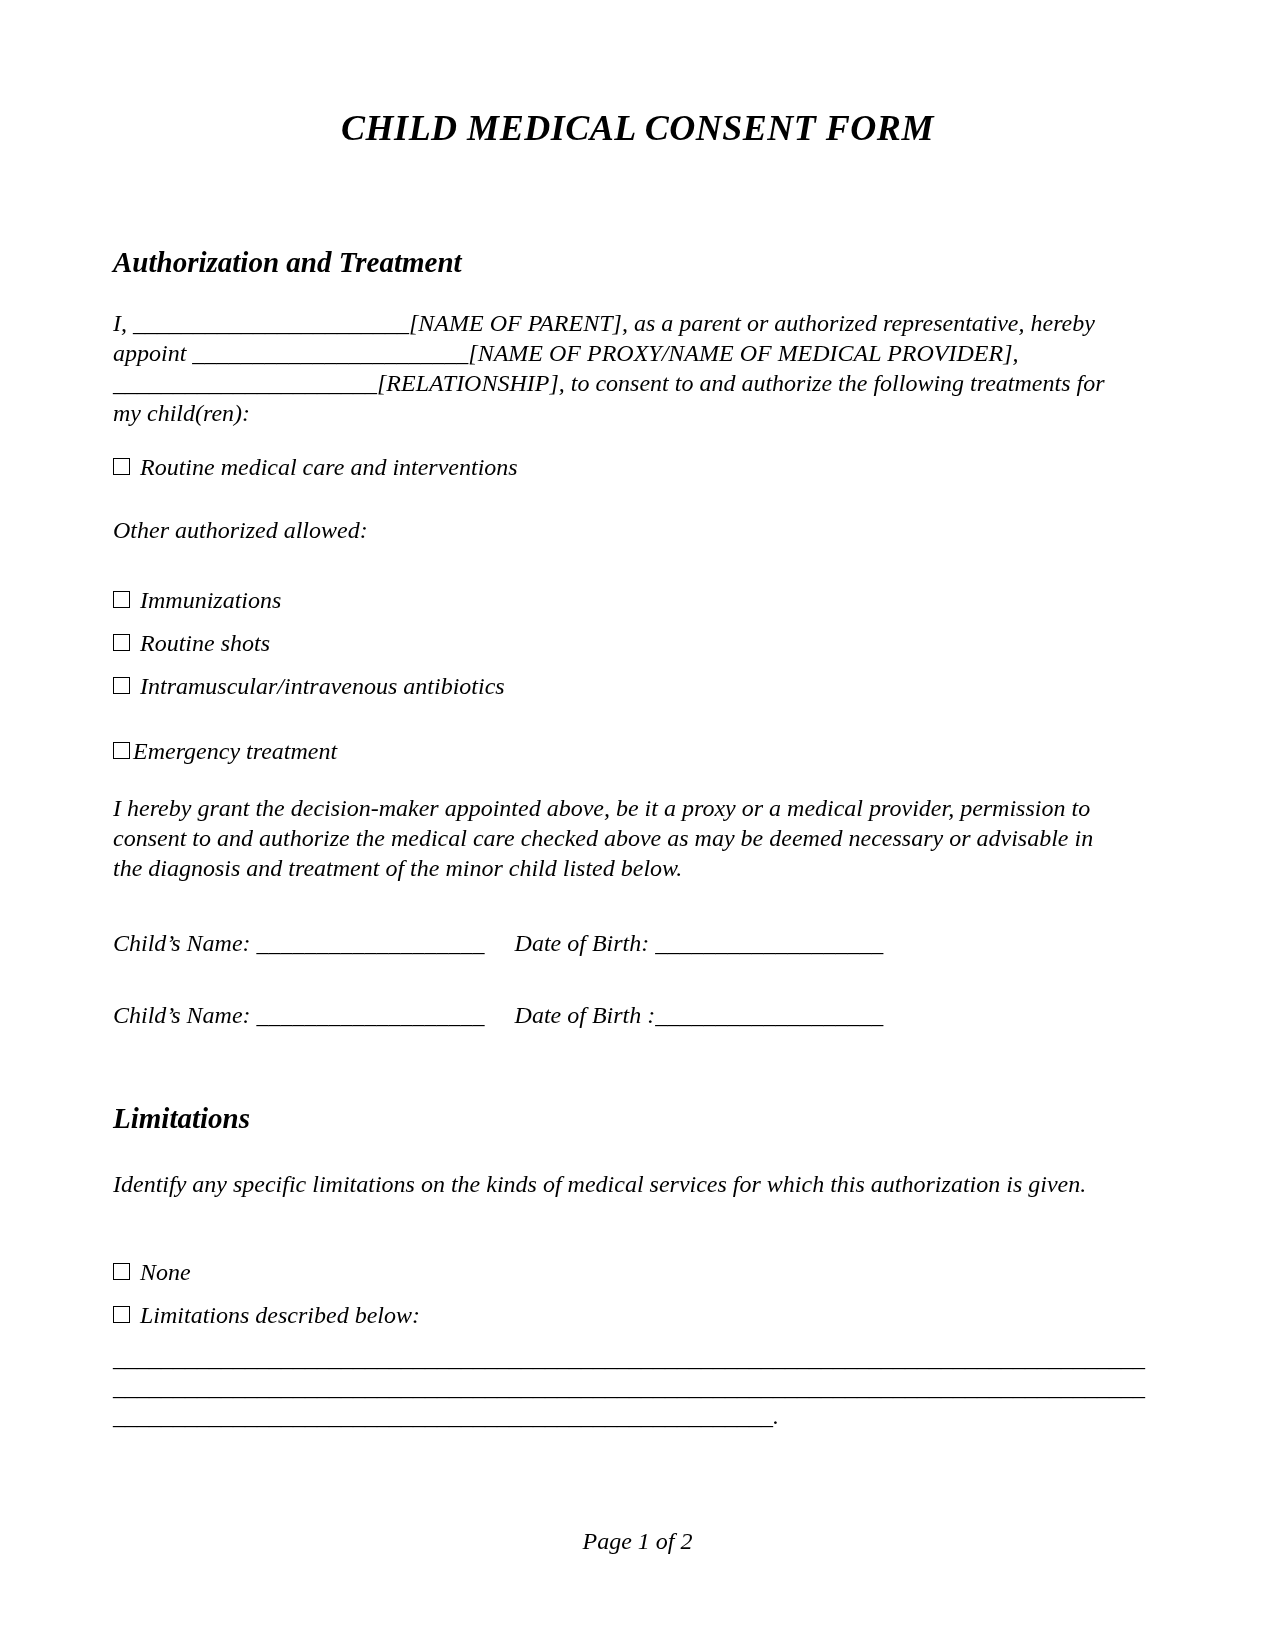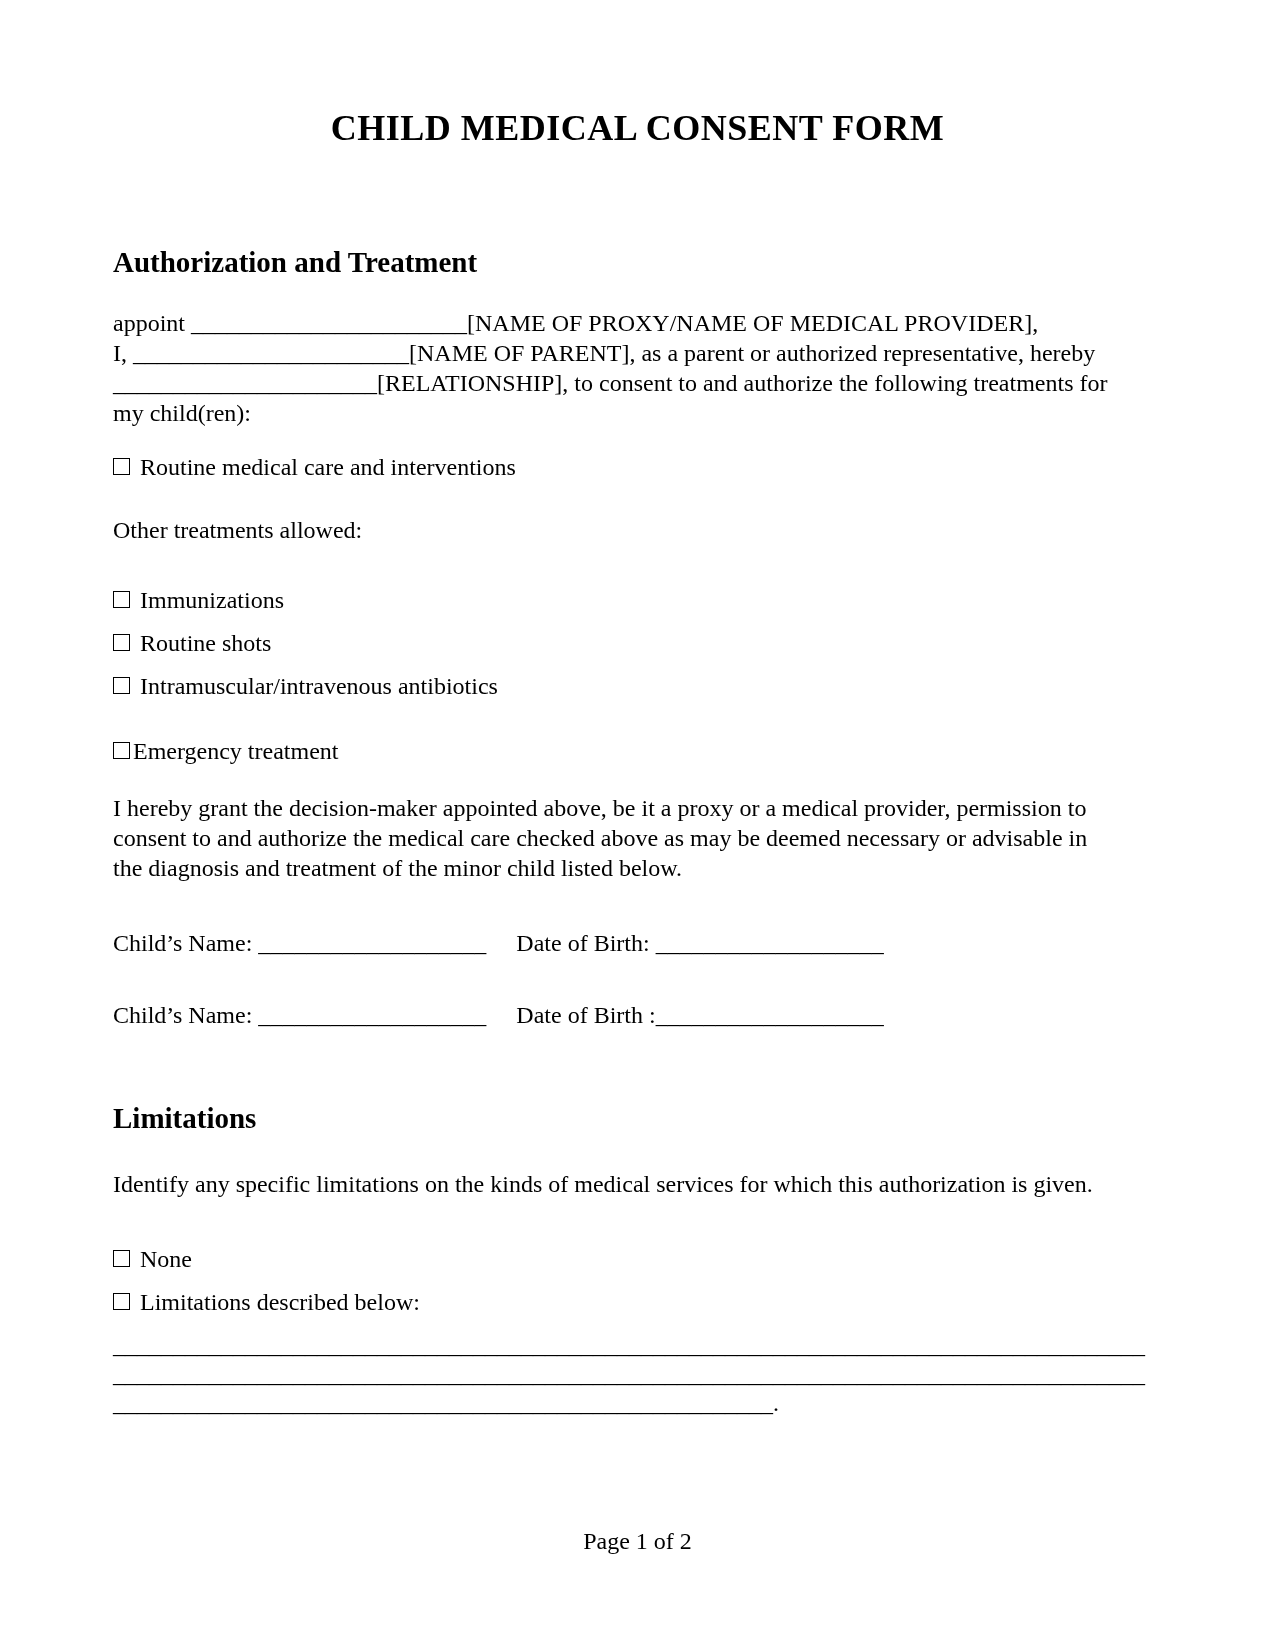--- a/index.html
+++ b/index.html
@@ -13,20 +13,21 @@
     height: 1650px;
     margin: 0 auto;
     background: #ffffff;
     color: #000000;
     font-family: "Liberation Serif", "DejaVu Serif", serif;
     font-size: 24px;
     line-height: 30px;
     box-sizing: border-box;
     padding: 0 113px;
     overflow: hidden;
+    font-style: italic;
   }
   .title {
     margin: 0;
     margin-top: 106px;
     font-size: 36px;
     line-height: 44px;
     font-weight: bold;
     text-align: center;
     letter-spacing: 0.5px;
   }
@@ -54,21 +55,21 @@
     height: 15px;
     border: 1.5px solid #000;
     margin-right: 10px;
     background: #fff;
   }
   .check-row.no-gap .checkbox { margin-right: 3px; }
   .row-routine     { margin-top: 24px; }
   .row-opt-first   { margin-top: 40px; }
   .row-opt         { margin-top: 13px; }
   .row-emergency   { margin-top: 35px; }
-  .row-none        { margin-top: 45px; }
+  .row-none        { margin-top: 58px; }
   .row-described   { margin-top: 13px; }
   .child-row { white-space: nowrap; }
   .child-row-1 { margin-top: 45px; }
   .child-row-2 { margin-top: 42px; }
   .blank-inline { margin-left: 6px; }
   .dob-label    { margin-left: 30px; }
   .dob-blank-tight { margin-left: 0; }
   .blanks { margin-top: 14px; line-height: 29px; }
   .footer {
     position: absolute;
@@ -81,32 +82,32 @@
 </head>
 <body>
 
 <div class="page">
 
   <h1 class="title">CHILD MEDICAL CONSENT FORM</h1>
 
   <h2 class="auth-heading">Authorization and Treatment</h2>
 
   <div class="para intro">
+    <div class="line">I, _______________________[NAME OF PARENT], as a parent or authorized representative, hereby</div>
     <div class="line">appoint _______________________[NAME OF PROXY/NAME OF MEDICAL PROVIDER],</div>
-    <div class="line">I, _______________________[NAME OF PARENT], as a parent or authorized representative, hereby</div>
     <div class="line">______________________[RELATIONSHIP], to consent to and authorize the following treatments for</div>
     <div class="line">my child(ren):</div>
   </div>
 
   <div class="check-row row-routine">
     <span class="checkbox"></span><span>Routine medical care and interventions</span>
   </div>
 
 
-  <div class="line other-label">Other treatments allowed:</div>
+  <div class="line other-label">Other authorized allowed:</div>
 
   <div class="check-row row-opt-first">
     <span class="checkbox"></span><span>Immunizations</span>
   </div>
   <div class="check-row row-opt">
     <span class="checkbox"></span><span>Routine shots</span>
   </div>
   <div class="check-row row-opt">
     <span class="checkbox"></span><span>Intramuscular/intravenous antibiotics</span>
   </div>

